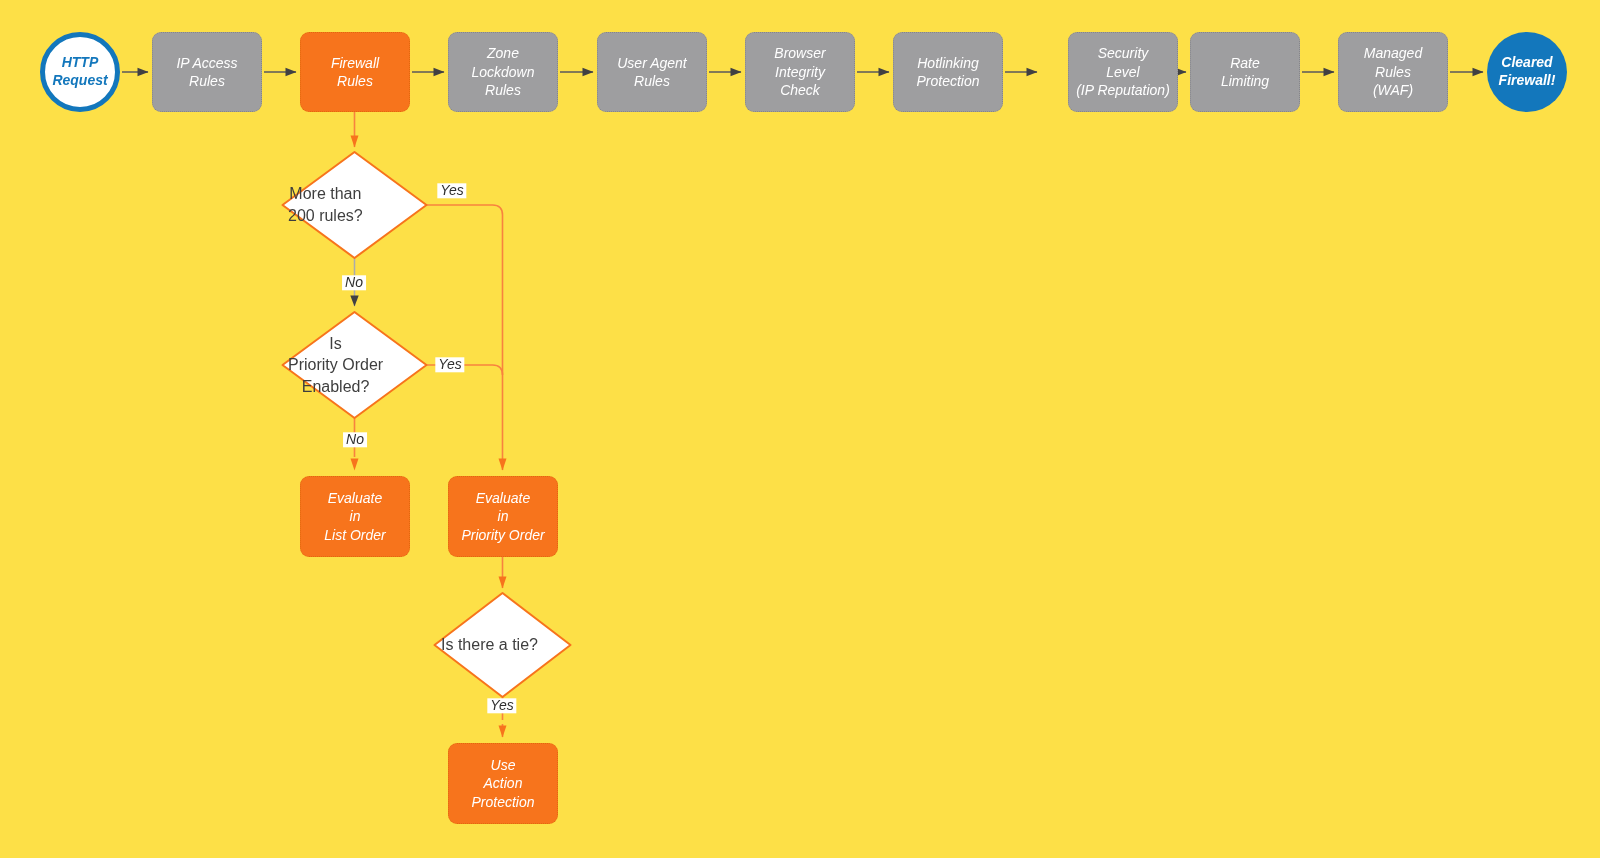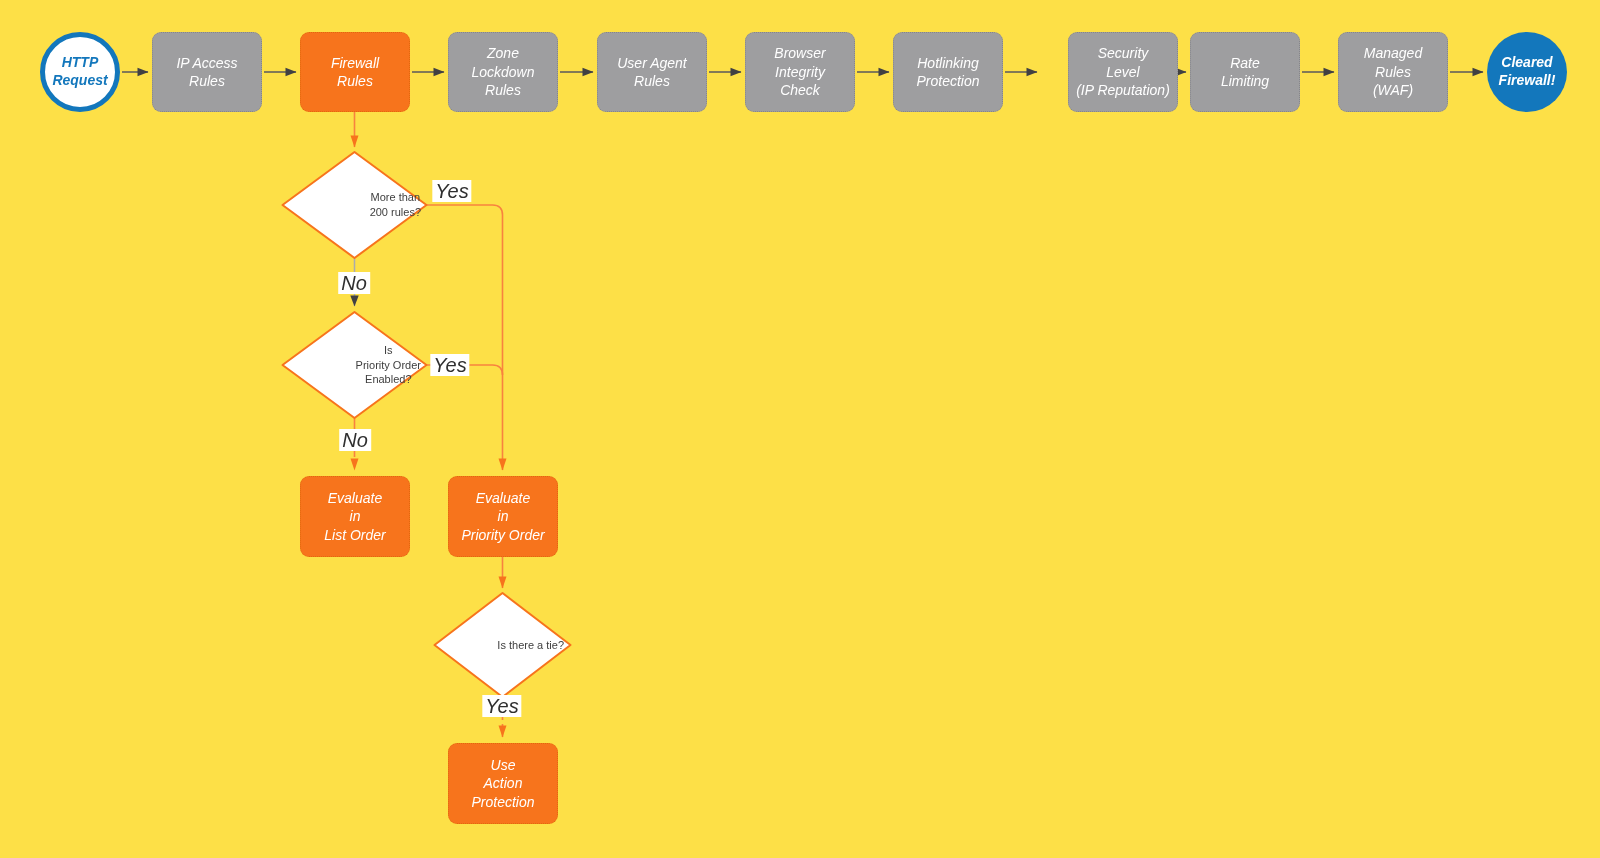--- a/index.html
+++ b/index.html
@@ -24,27 +24,27 @@
   .box.gray{background:var(--gray,#9E9EA0);border:1px dotted #86868a;}
   .box.orange{background:var(--orange,#F7741C);border:1px dotted #e1690d;}
   .action{height:81px;}
   .circle{
     width:80px;height:80px;border-radius:50%;
     font-weight:bold;font-style:italic;font-size:14px;line-height:1.28;
   }
   .circle.start{background:#ffffff;border:5px solid var(--blue,#1377BC);color:var(--blue,#1377BC);}
   .circle.end{background:var(--blue,#1377BC);color:#ffffff;}
   .diamond-label{
-    position:absolute;display:flex;align-items:center;justify-content:flex-end;
-    text-align:center;color:#3E3E3E;font-size:11px;line-height:1.35;
+    position:absolute;display:flex;align-items:center;justify-content:flex-start;
+    text-align:center;color:#3E3E3E;font-size:16px;line-height:1.35;
   }
   .diamond-label span{white-space:pre-line;}
   .edge-label{
     position:absolute;transform:translate(-50%,-50%);
-    font-style:italic;font-size:20px;color:#2f2f2f;
+    font-style:italic;font-size:14px;color:#2f2f2f;
     background:#ffffff;padding:0 3px;line-height:1.1;
   }
 </style>
 </head>
 <body>
 
 <div class="canvas">
 
   <svg class="wires" width="1600" height="858" viewBox="0 0 1600 858">
     <defs>

